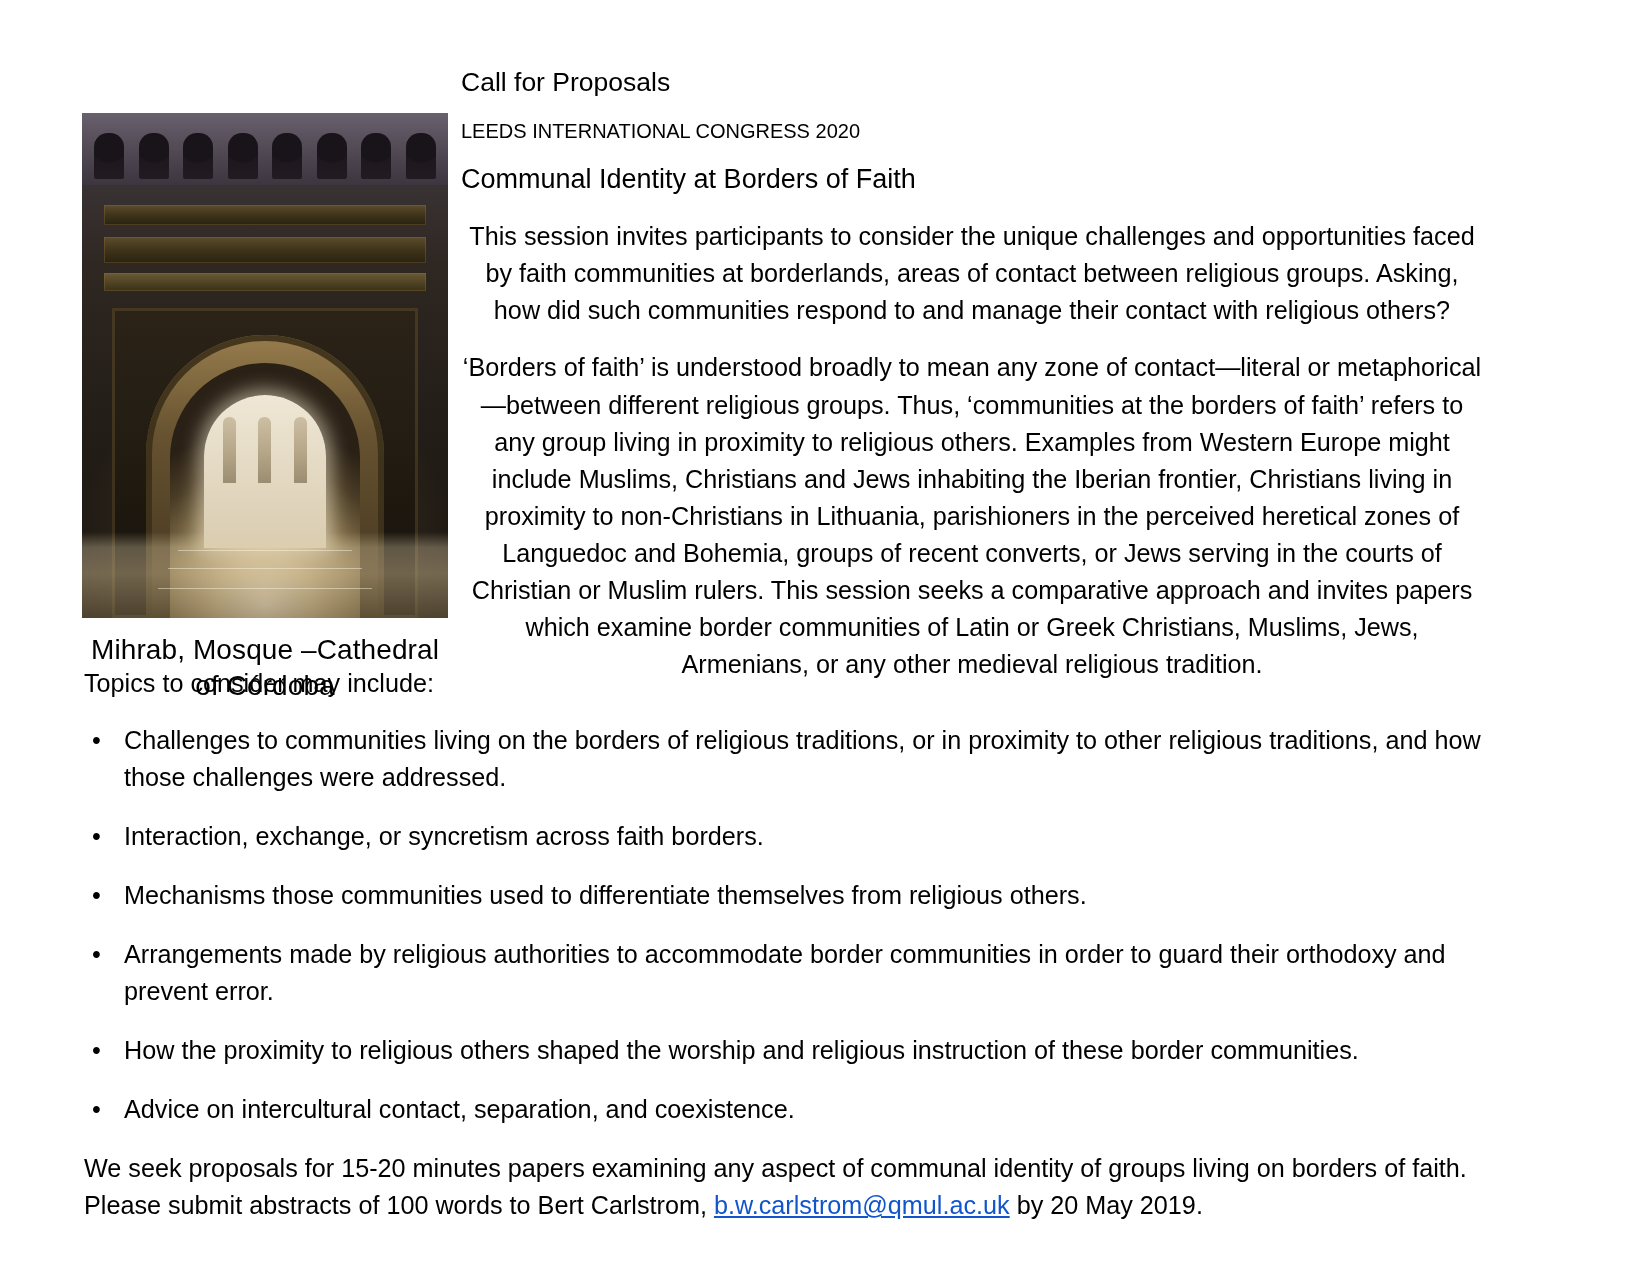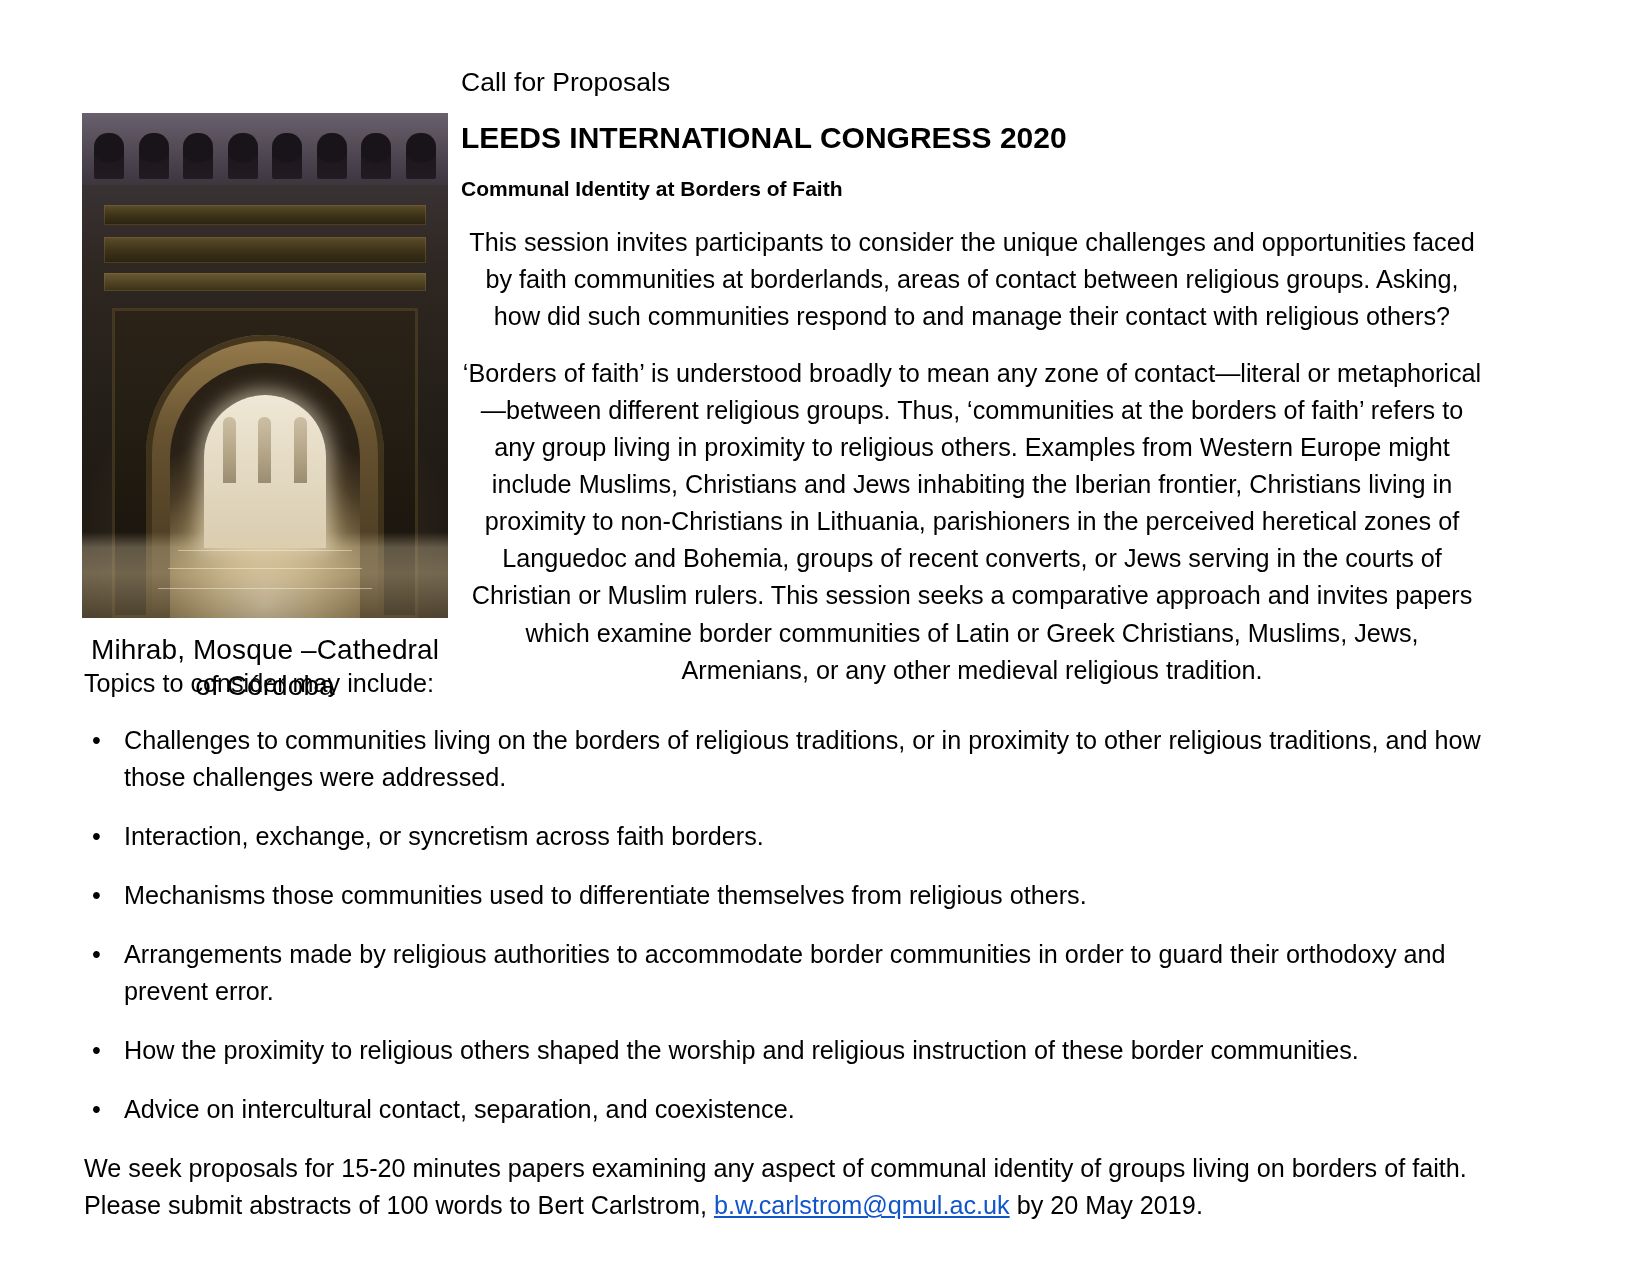--- a/index.html
+++ b/index.html
@@ -159,30 +159,30 @@
     width: 1022px;
   }
 
   .h-small {
     font-size: 26.5px;
     line-height: 1.42;
     margin: 0 0 15px 0;
     font-weight: 400;
   }
   .h-caps {
-    font-size: 30px;
+    font-size: 20px;
     line-height: 1.42;
     margin: 0 0 15px 0;
-    font-weight: 700;
+    font-weight: 400;
   }
   .h-sub {
-    font-size: 21px;
+    font-size: 27px;
     line-height: 1.42;
     margin: 0 0 20px 0;
-    font-weight: 700;
+    font-weight: 400;
   }
 
   .body-p {
     font-size: 25.2px;
     line-height: 1.47;
     margin: 0 0 20px 0;
     text-align: center;
     white-space: pre-wrap;
   }
 

